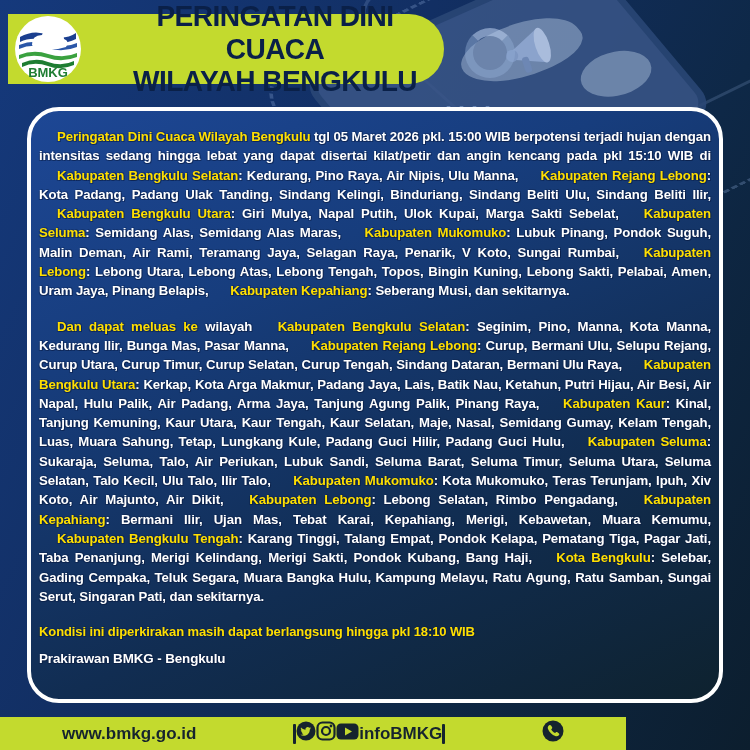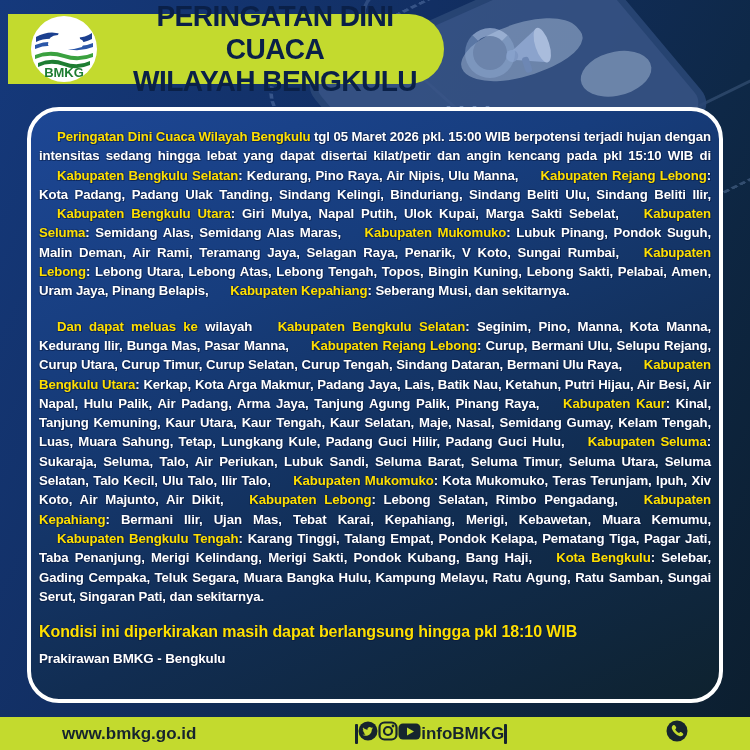--- a/index.html
+++ b/index.html
@@ -25,36 +25,36 @@
   .blob5{left:90px;top:145px;width:30px;height:14px;border-radius:50%;}
   .dots{left:442px;top:103px;width:54px;height:34px;
         background:radial-gradient(circle 3px,rgba(150,178,220,.55) 2.4px,transparent 3px);
         background-size:13px 11px;}
   .donut{right:235px;top:28px;width:34px;height:34px;border-radius:50%;
         border:8px solid rgba(150,178,218,.4);border-top-color:rgba(190,210,240,.55);}
   .megaphone-wrap{left:498px;top:22px;width:72px;height:60px;}
   
   .banner{position:absolute;left:8px;top:14px;width:436px;height:70px;background:#c3da2e;
           border-radius:0 36px 36px 0;z-index:3;display:flex;align-items:center;}
-  .logo{position:absolute;left:22px;top:1px;width:68px;height:48px;}
+  .logo{position:absolute;left:6px;top:1px;width:68px;height:48px;}
   .title-wrap{flex:1;margin-left:98px;text-align:center;color:#0a2048;font-weight:bold;
           font-size:29px;line-height:1.12;letter-spacing:-.6px;transform:scaleX(.97);}
   
   .panel{position:absolute;left:27px;top:107px;width:696px;height:596px;box-sizing:border-box;
          border:4px solid #ffffff;border-radius:32px;z-index:2;padding:16px 8px 0 8px;
          background:linear-gradient(155deg,#1d4795 0%,#173d7d 30%,#112d52 66%,#0e222f 100%);}
   .warn-text{font-size:13.2px;font-weight:bold;line-height:19.3px;text-align:justify;color:#ffffff;
          letter-spacing:-.1px;
          text-shadow:1px 1px 0 rgba(10,26,64,.55),-1px 1px 0 rgba(10,26,64,.35),1px -1px 0 rgba(10,26,64,.35);}
   .warn-text p{margin:0 0 16px 0;}
   .warn-text .hl{color:#ffdf00;padding-left:18px;}
-  .validity{color:#ffdf00;font-size:16px;font-weight:bold;margin-top:13px;text-align:left;}
+  .validity{color:#ffdf00;font-size:13px;font-weight:bold;margin-top:13px;text-align:left;}
   .forecaster{color:#ffffff;font-size:13.4px;font-weight:bold;margin-top:8px;text-align:left;}
   
-  .footer{position:absolute;left:0;bottom:0;width:750px;height:33px;background:#c3da2e;z-index:4;
+  .footer{position:absolute;left:0;bottom:0;width:626px;height:33px;background:#c3da2e;z-index:4;
           display:flex;align-items:center;justify-content:space-between;box-sizing:border-box;
           padding:0 62px;color:#16242e;font-weight:bold;font-size:17px;}
   .fgroup{display:flex;align-items:center;}
   .sep{width:3px;height:20px;background:#16242e;border-radius:1px;}
   .sicon{display:inline-block;}
 </style>
 </head>
 <body>
 
 <div class="illus road1"></div>

